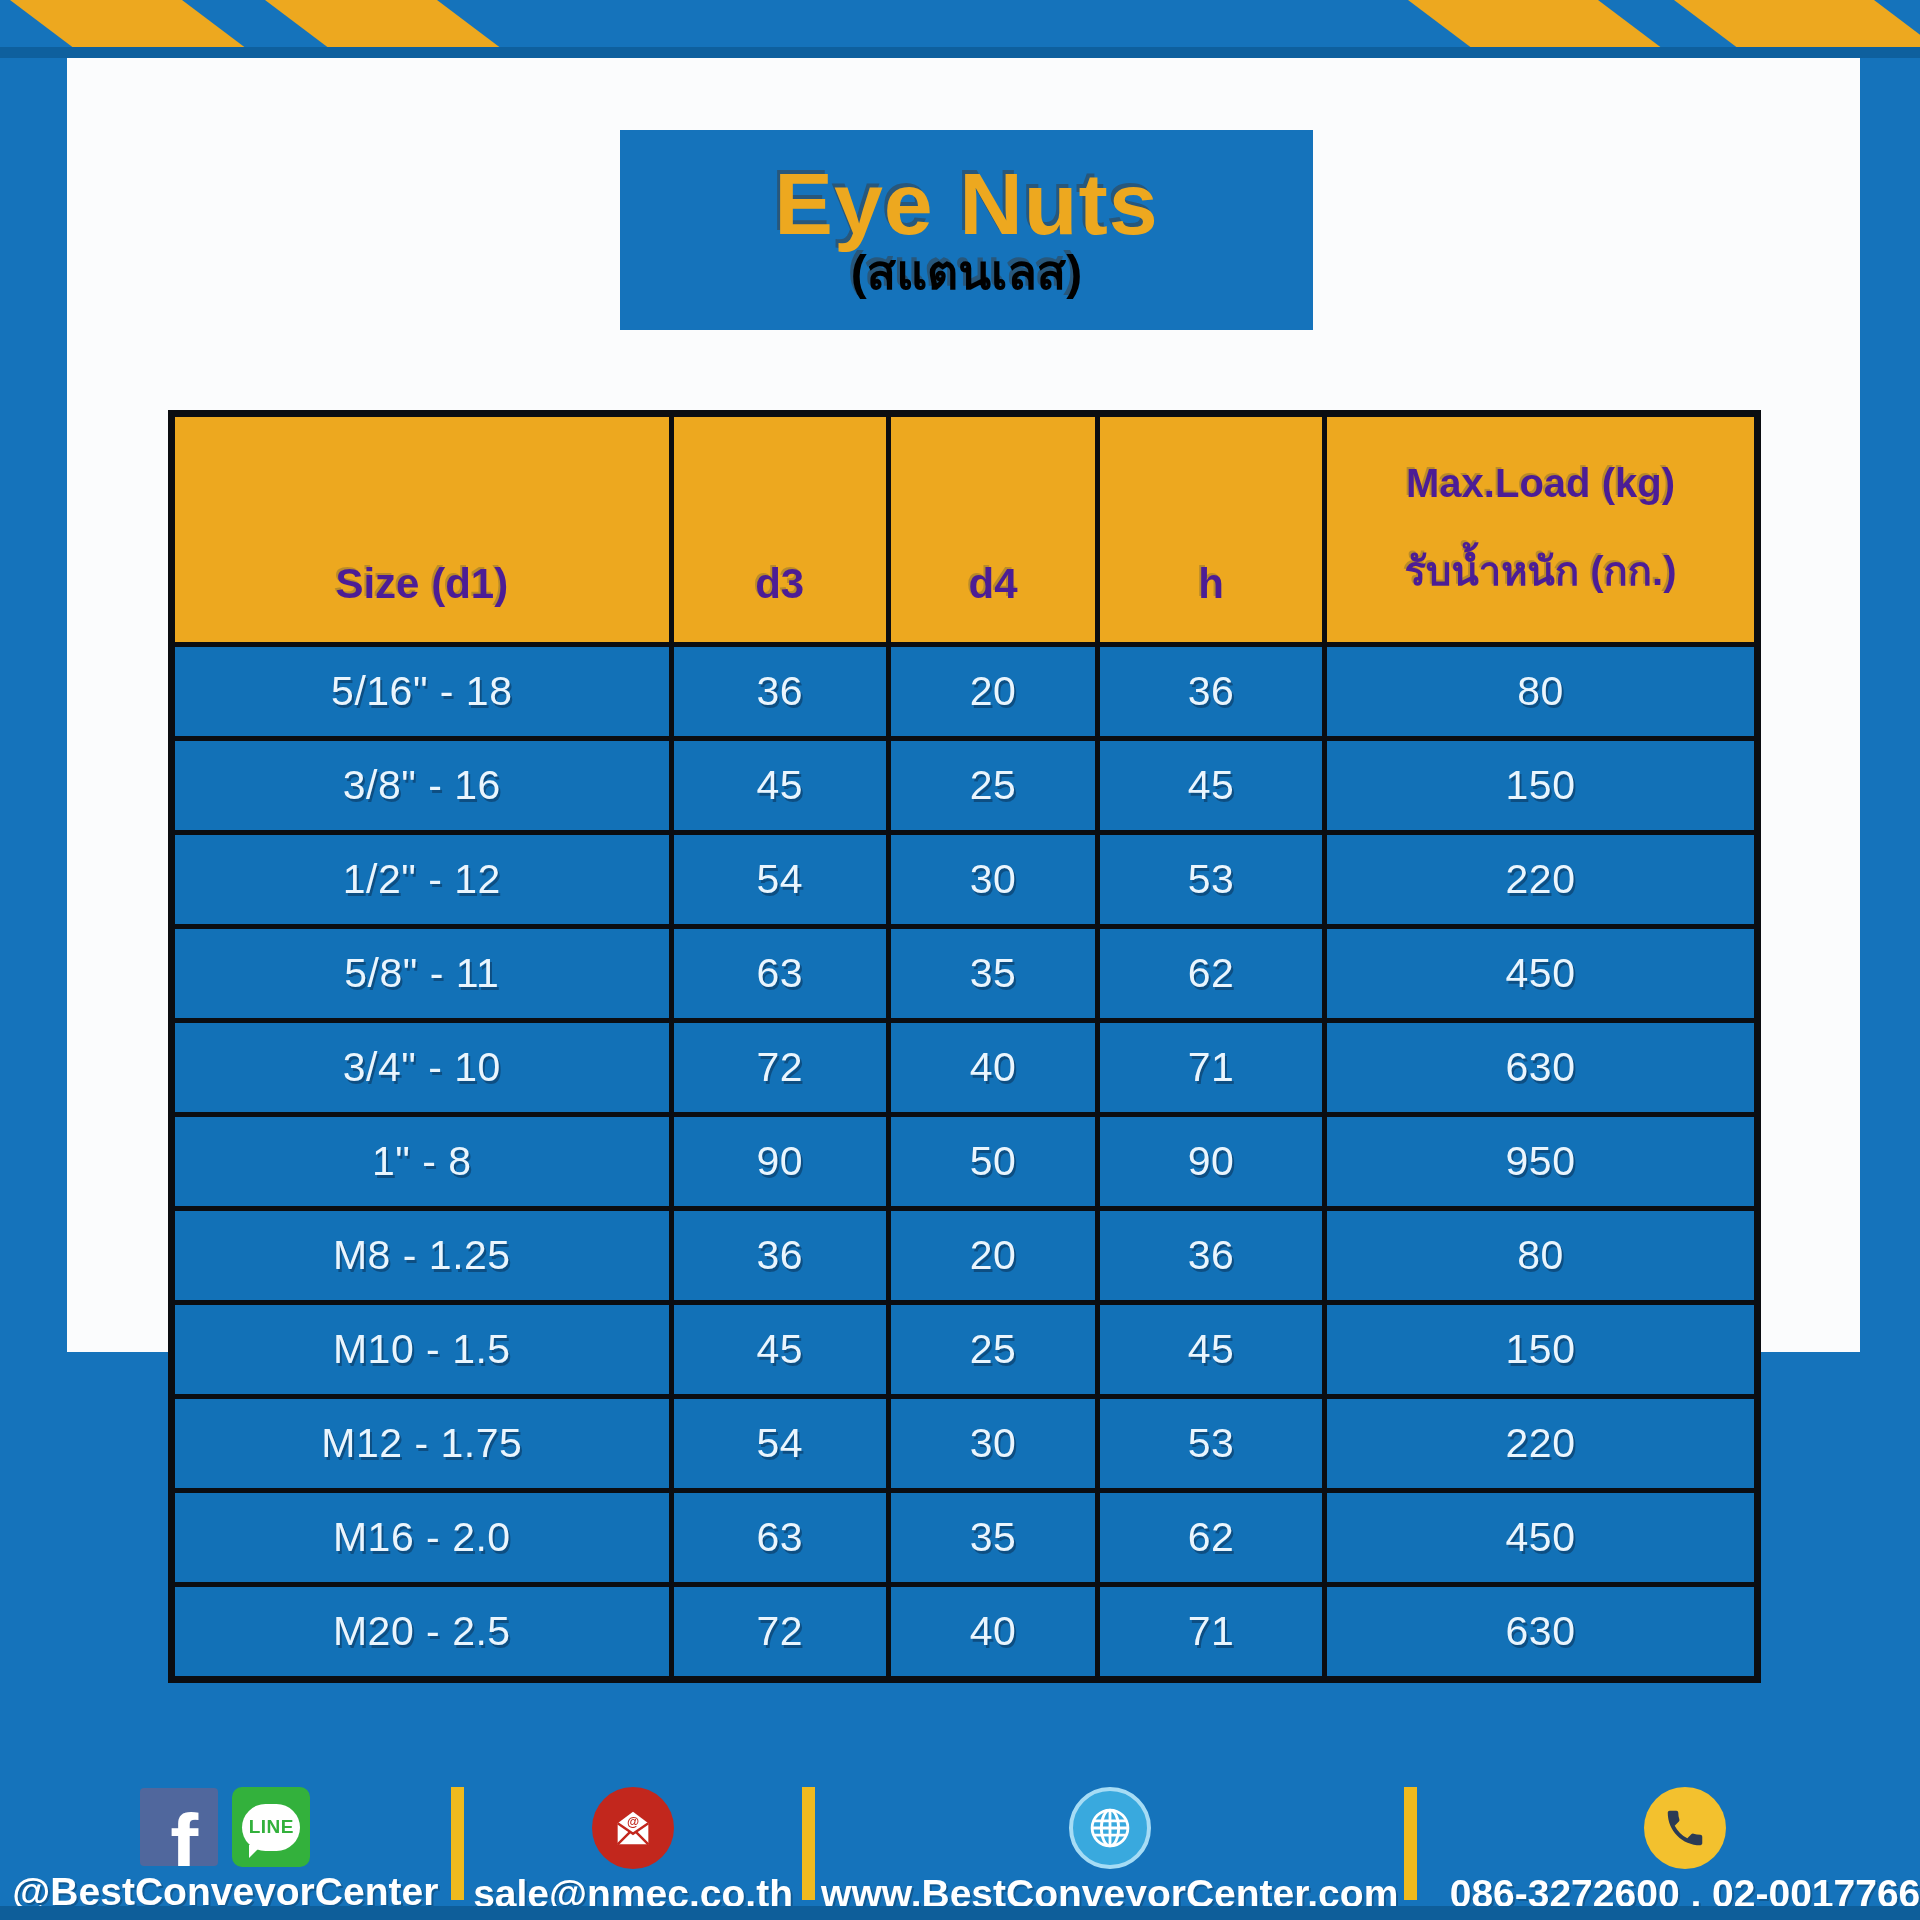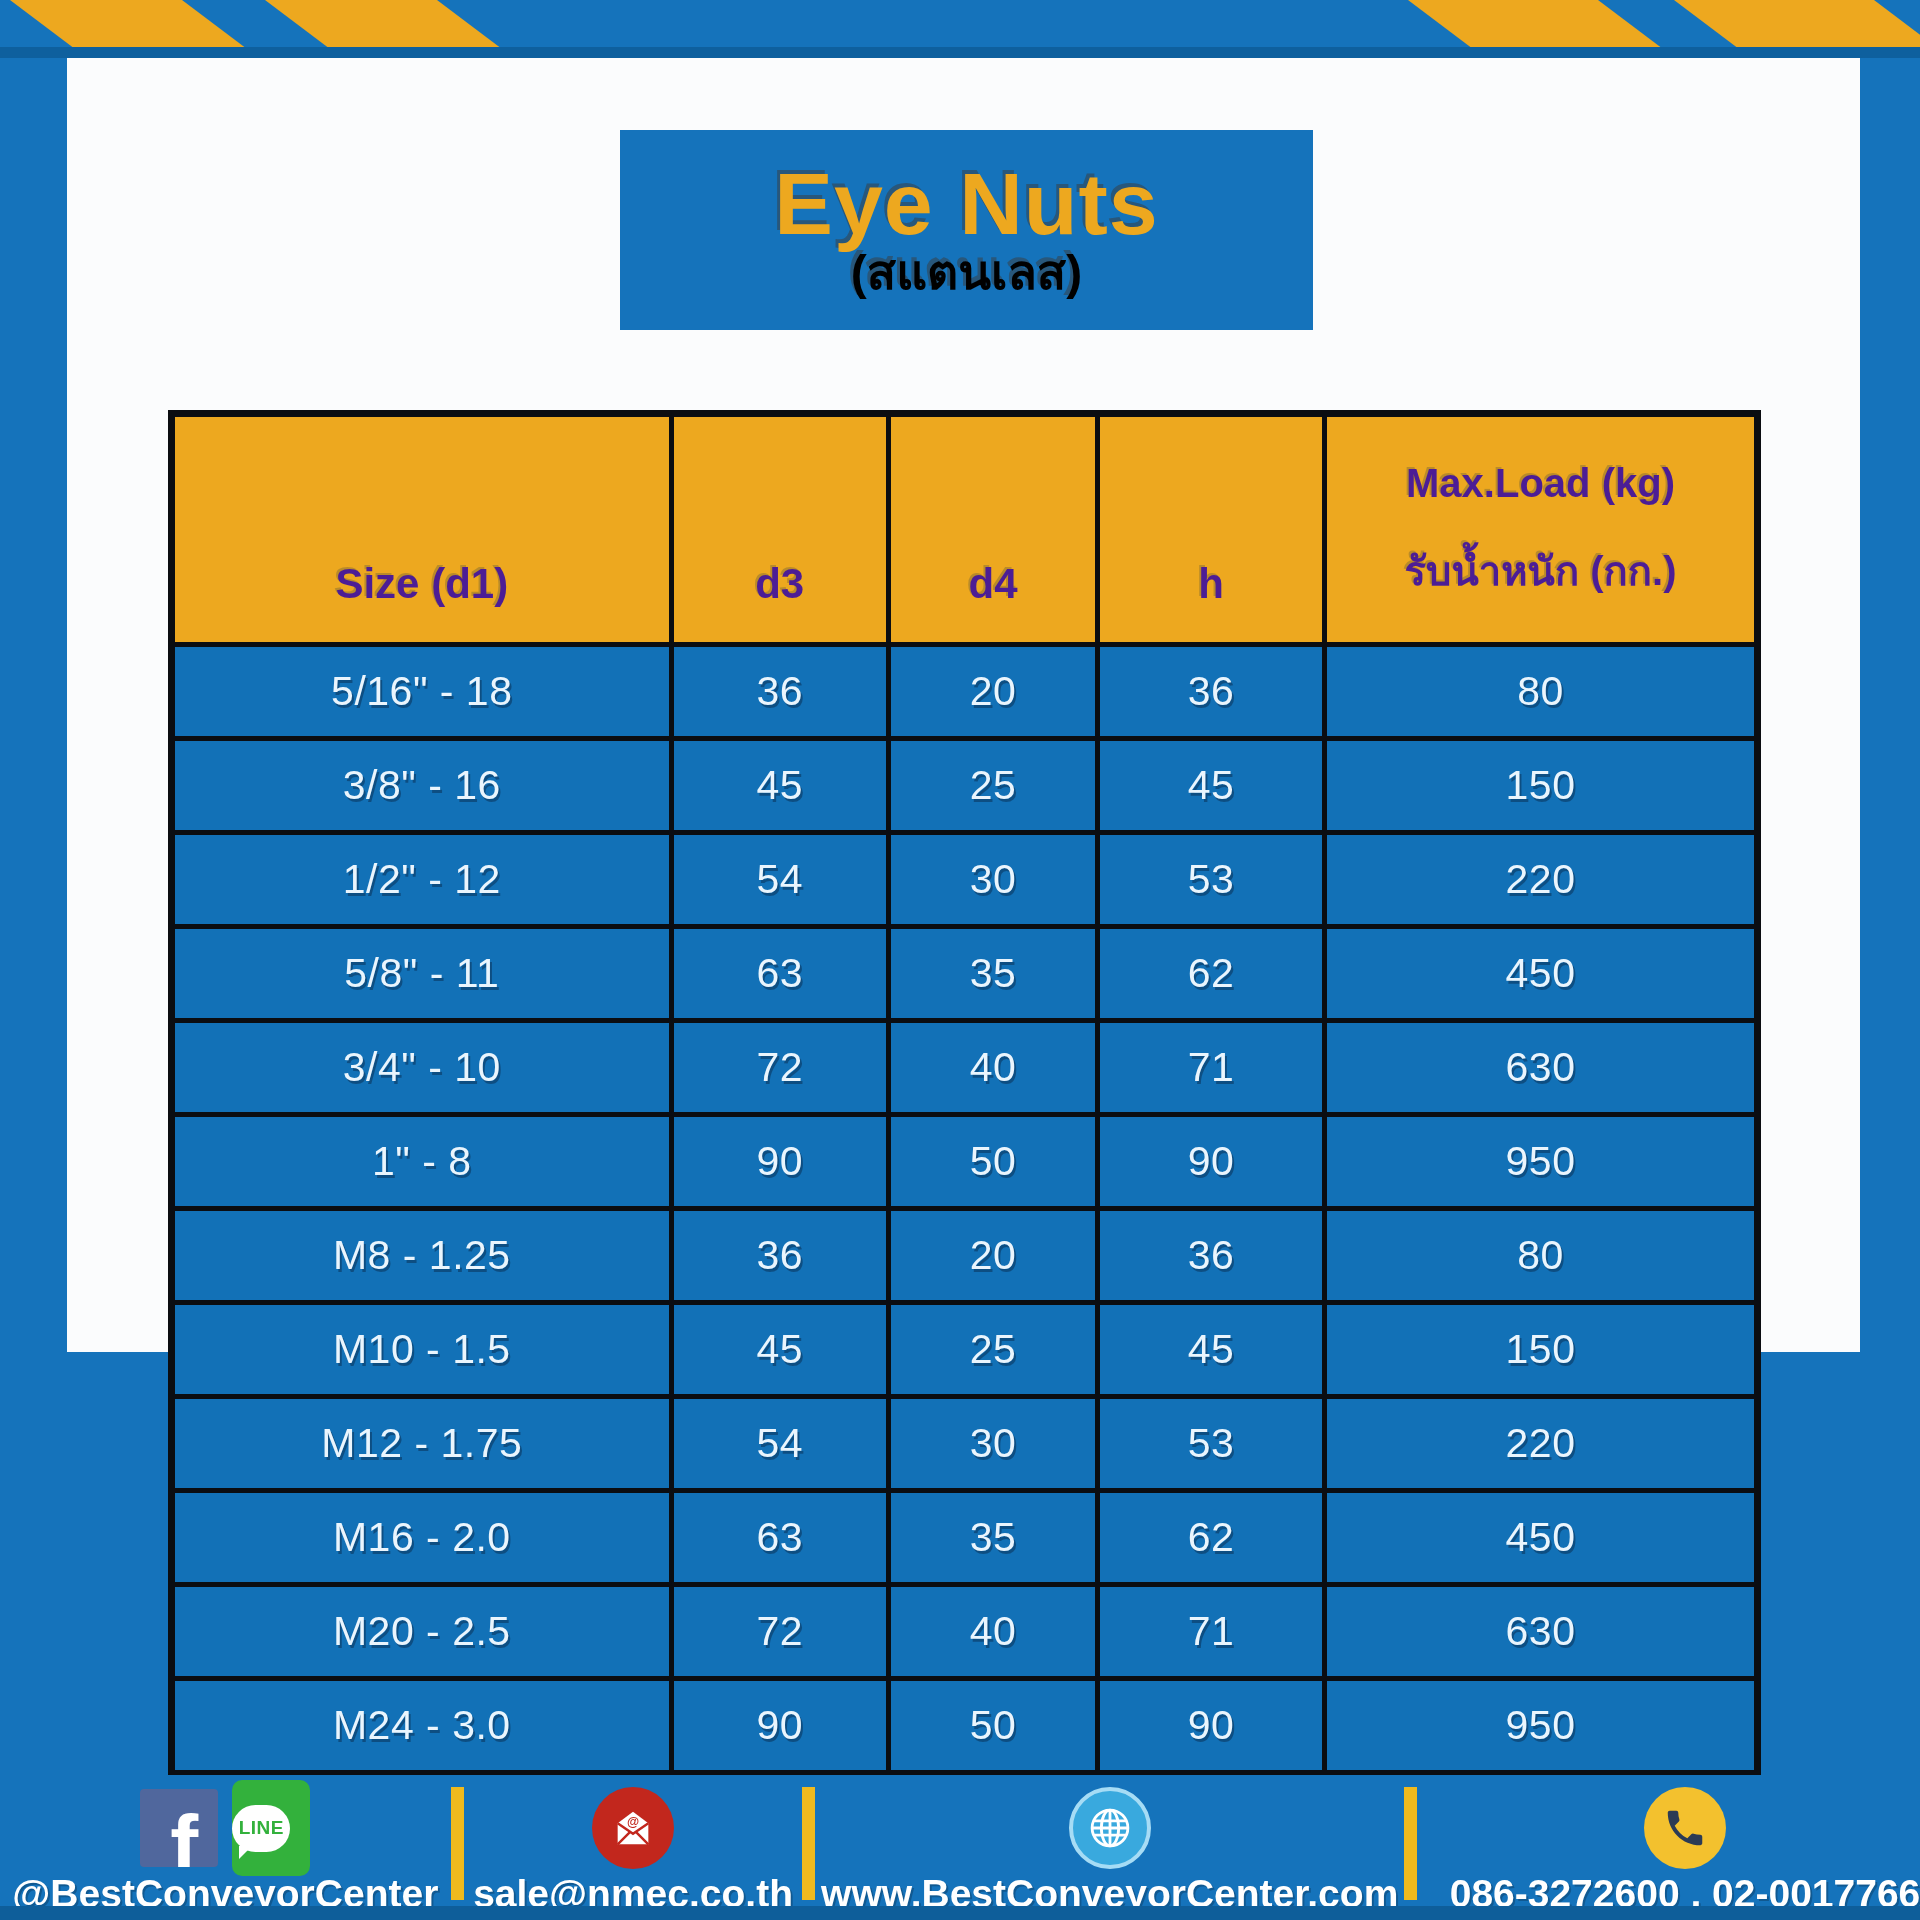--- a/index.html
+++ b/index.html
@@ -48,22 +48,22 @@
   .footer{position:absolute;left:0;top:1775px;width:1920px;height:131px;display:flex;background:#1573BB;}
   .f-sec{display:flex;flex-direction:column;align-items:center;justify-content:flex-start;padding-top:12px;box-sizing:border-box;}
   .f-sec.s1{width:451px;} .f-sec.s2{width:339px;} .f-sec.s3{width:589px;} .f-sec.s4{width:503px;padding-left:33px;}
   .f-div{width:13px;background:#EFBA1E;margin:12px 0 6px;}
   .f-icons{display:flex;gap:14px;align-items:center;height:82px;}
   .f-label{margin-top:3px;color:#FFFFFF;font-size:39px;font-weight:bold;white-space:nowrap;
     text-shadow:2px 2px 0 rgba(10,40,70,.35);}
   .fb-icon{width:78px;height:78px;background:#50679D;border-radius:4px;overflow:hidden;
     display:flex;justify-content:center;align-items:flex-end;}
   .fb-f{color:#fff;font-size:84px;font-weight:bold;line-height:.8;transform:translate(5px,12px);}
-  .line-icon{width:78px;height:96px;background:#33B13C;border-radius:10px;
-    display:flex;align-items:center;justify-content:flex-start;}
+  .line-icon{width:78px;height:80px;background:#33B13C;border-radius:10px;
+    display:flex;align-items:center;justify-content:center;}
   .line-bubble{width:58px;height:47px;background:#fff;border-radius:24px;position:relative;
     display:flex;align-items:center;justify-content:center;}
   .line-bubble:after{content:"";position:absolute;left:7px;bottom:-7px;width:0;height:0;
     border-top:13px solid #fff;border-right:13px solid transparent;}
   .line-text{color:#33B13C;font-size:19px;font-weight:bold;letter-spacing:.5px;}
   .round-icon{width:82px;height:82px;border-radius:50%;display:flex;align-items:center;justify-content:center;box-sizing:border-box;}
   .mail-icon{background:#C2271D;}
   .globe-icon{background:#39A9DE;border:4px solid #A6DCF5;}
   .phone-icon{background:#F3C12E;}
   .bottom-strip{position:absolute;left:0;top:1906px;width:1920px;height:14px;background:#0E5E9A;}
@@ -179,27 +179,20 @@
     <td>62</td>
     <td>450</td>
   </tr>
         <tr>
     <td>M20 - 2.5</td>
     <td>72</td>
     <td>40</td>
     <td>71</td>
     <td>630</td>
   </tr>
-        <tr>
-    <td>M24 - 3.0</td>
-    <td>90</td>
-    <td>50</td>
-    <td>90</td>
-    <td>950</td>
-  </tr>
       </tbody>
   </table>
 </div>
 
 <div class="footer">
   <div class="f-sec s1">
     <div class="f-icons">
       <div class="fb-icon">
         <span class="fb-f">f</span>
       </div>

